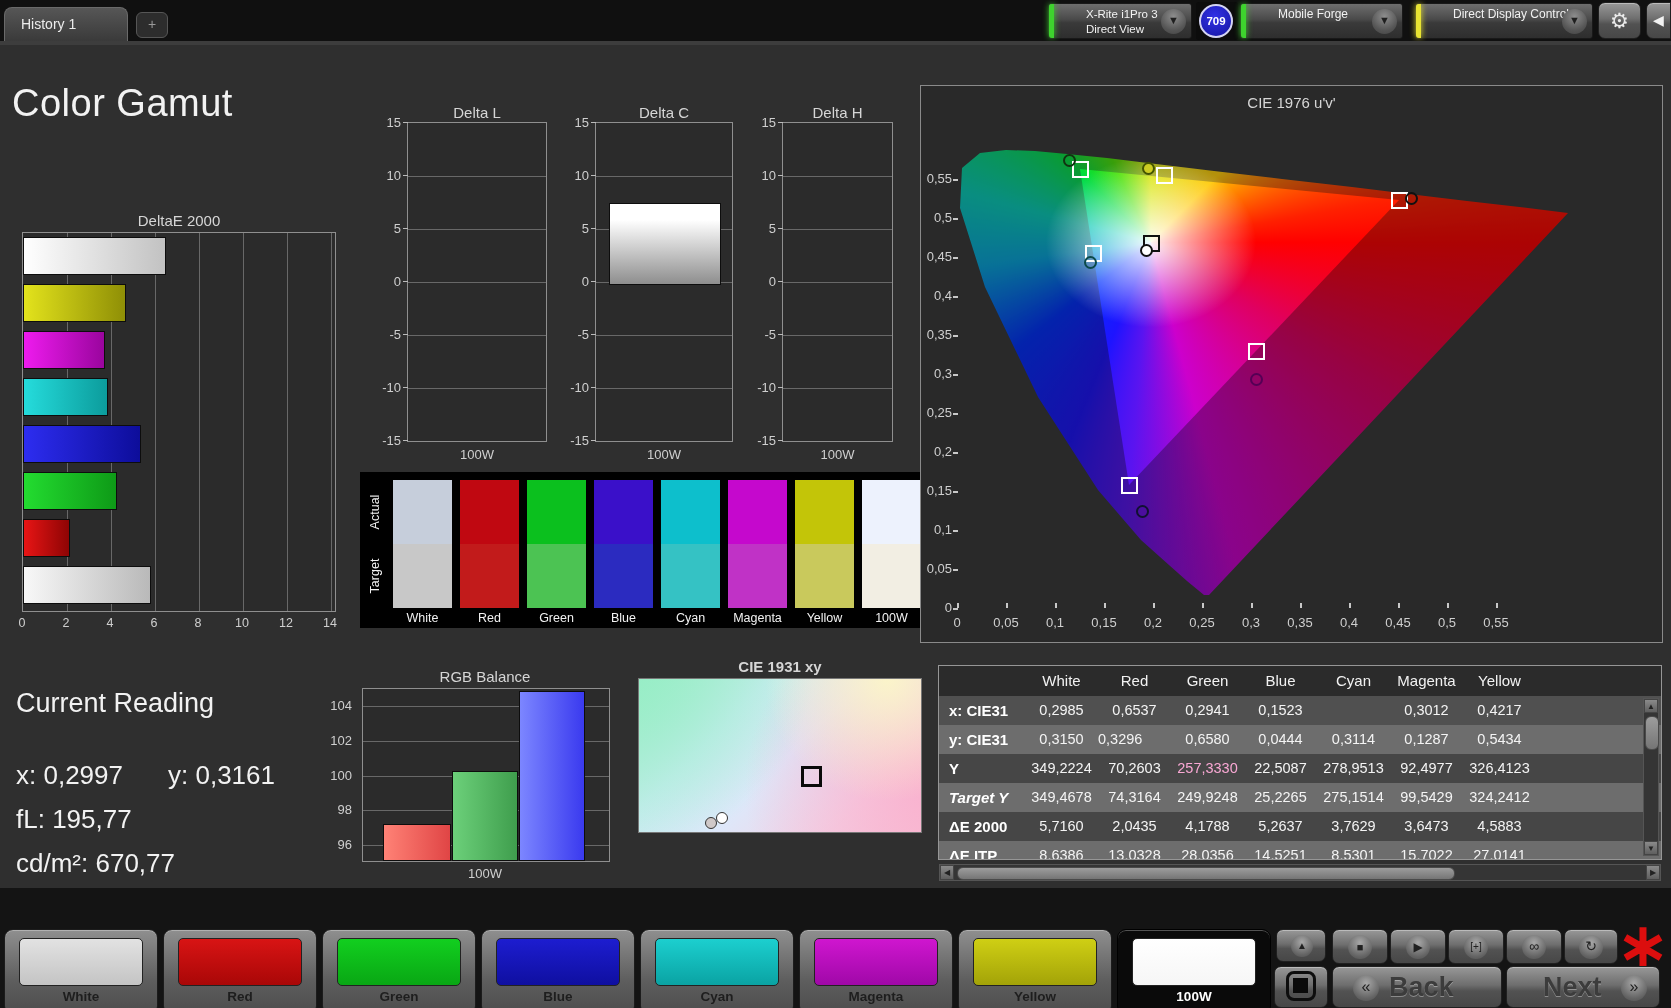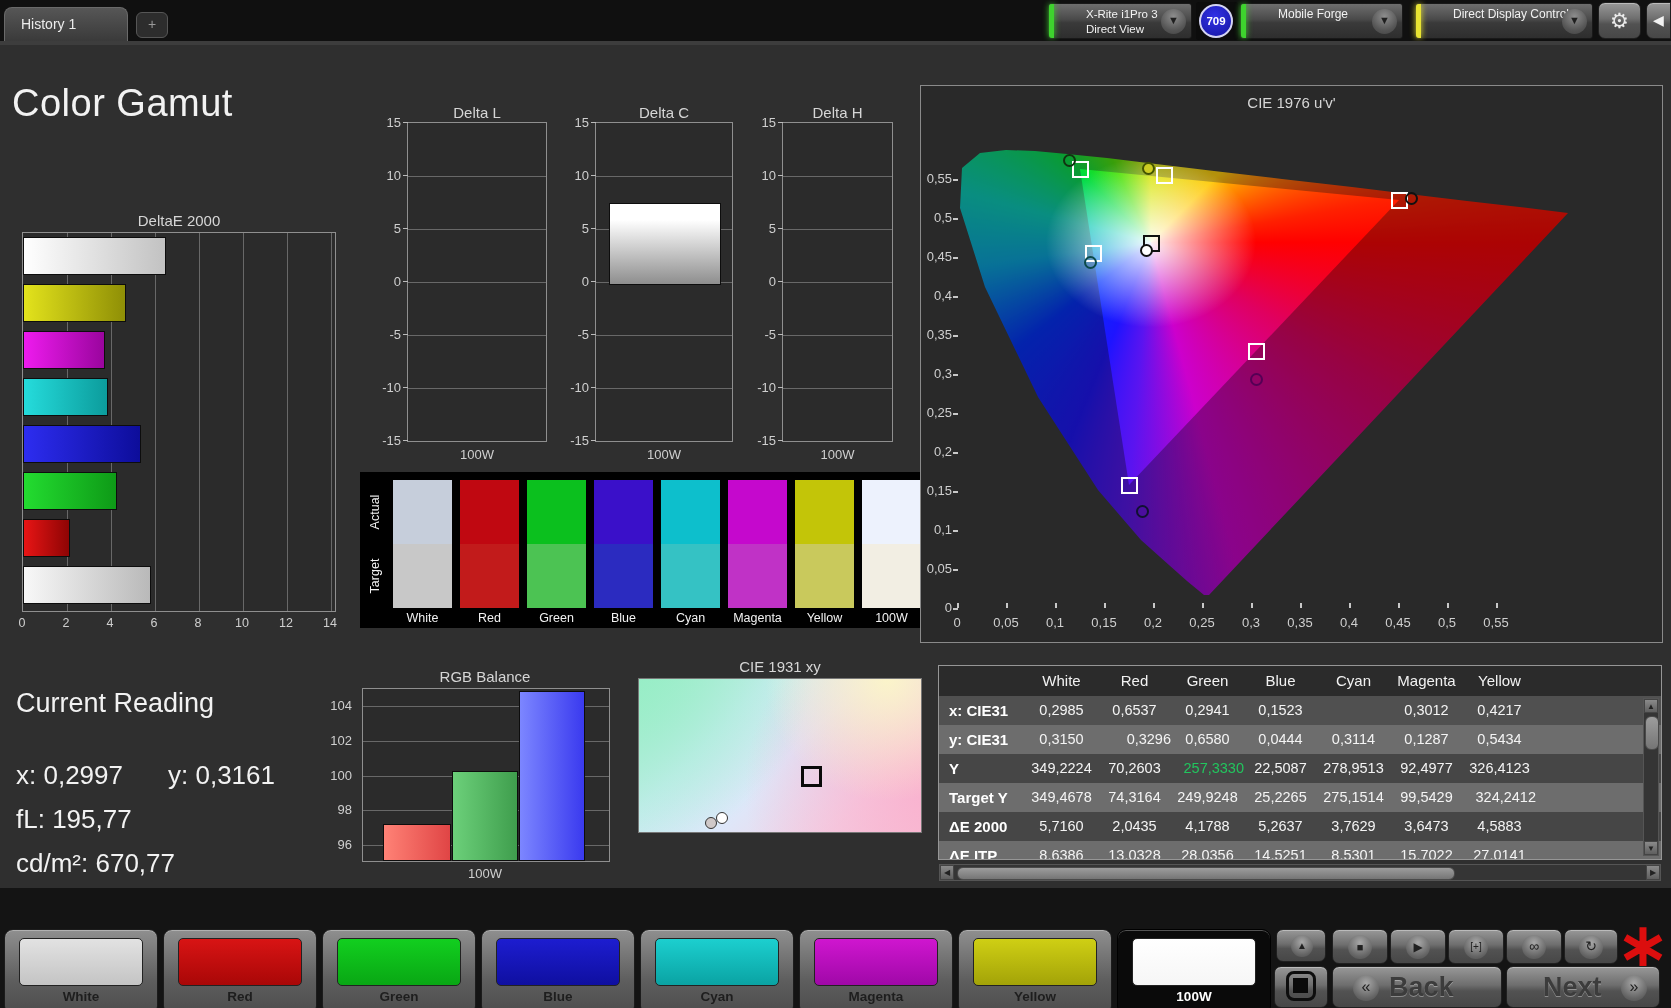--- a/index.html
+++ b/index.html
@@ -258,21 +258,21 @@
     </div>
   <div class="abs" id="rgb-ylabels" style="left:322px;top:688px;width:34px;height:172px;">
       <div class="tick abs" style="left: 0px; width: 30px; top: 10px; text-align: right; font-size: 13px;">104</div>
       <div class="tick abs" style="left: 0px; width: 30px; top: 45px; text-align: right; font-size: 13px;">102</div>
       <div class="tick abs" style="left: 0px; width: 30px; top: 80px; text-align: right; font-size: 13px;">100</div>
       <div class="tick abs" style="left: 0px; width: 30px; top: 114px; text-align: right; font-size: 13px;">98</div>
       <div class="tick abs" style="left: 0px; width: 30px; top: 149px; text-align: right; font-size: 13px;">96</div>
     </div>
   <div class="tick abs" style="left:362px;top:866px;width:246px;text-align:center;font-size:13px;">100W</div>
 
-  <div class="ctitle abs" style="left:638px;top:658px;width:284px;">CIE 1931 xy</div>
+  <div class="ctitle abs" style="left:638px;top:658px;width:284px;font-weight:bold;">CIE 1931 xy</div>
   <div class="abs" id="cie31-field" style="left:638px;top:678px;width:284px;height:155px;border:1px solid #777;box-sizing:border-box;
       background:
         radial-gradient(circle at 88% 0%, rgba(252,246,200,.95), rgba(252,246,200,0) 42%),
         radial-gradient(circle at 104% 72%, rgba(250,175,205,.9), rgba(250,175,205,0) 60%),
         radial-gradient(circle at -4% -8%, rgba(150,238,198,.95), rgba(150,238,198,0) 55%),
         linear-gradient(135deg,#a5ecca 0%,#c8ecf0 30%,#dde8fa 52%,#f3d3e6 80%,#f6c8da 100%);">
       <div class="abs" style="left: 66px; top: 138px; width: 10px; height: 10px; border-radius: 50%; border: 1.5px solid rgb(51, 51, 51); background: rgb(207, 200, 200);"></div>
       <div class="abs" style="left: 77px; top: 133px; width: 10px; height: 10px; border-radius: 50%; border: 1.5px solid rgb(51, 51, 51); background: rgb(255, 255, 255);"></div>
       <div class="abs" style="left: 162px; top: 87px; width: 15px; height: 15px; border: 3px solid rgb(10, 10, 10);"></div>
     </div>
@@ -294,46 +294,46 @@
           <div class="abs" style="left: 159px; top: 0px; width: 73px; line-height: 29px; text-align: center; font-size: 14.5px; color: rgb(244, 244, 244); white-space: nowrap;">0,6537</div>
           <div class="abs" style="left: 232px; top: 0px; width: 73px; line-height: 29px; text-align: center; font-size: 14.5px; color: rgb(244, 244, 244); white-space: nowrap;">0,2941</div>
           <div class="abs" style="left: 305px; top: 0px; width: 73px; line-height: 29px; text-align: center; font-size: 14.5px; color: rgb(244, 244, 244); white-space: nowrap;">0,1523</div>
           <div class="abs" style="left: 378px; top: 0px; width: 73px; line-height: 29px; text-align: center; font-size: 14.5px; color: rgb(244, 244, 244); white-space: nowrap; margin-top: 46px;">0,2138</div>
           <div class="abs" style="left: 451px; top: 0px; width: 73px; line-height: 29px; text-align: center; font-size: 14.5px; color: rgb(244, 244, 244); white-space: nowrap;">0,3012</div>
           <div class="abs" style="left: 524px; top: 0px; width: 73px; line-height: 29px; text-align: center; font-size: 14.5px; color: rgb(244, 244, 244); white-space: nowrap;">0,4217</div>
         </div>
         <div class="abs" style="left: 0px; top: 59px; width: 722px; height: 29px; background: rgb(109, 109, 109);">
           <div class="abs" style="left: 10px; top: 0px; width: 80px; line-height: 29px; font-weight: 700; font-size: 15px; color: rgb(255, 255, 255); white-space: nowrap;">y: CIE31</div>
           <div class="abs" style="left: 86px; top: 0px; width: 73px; line-height: 29px; text-align: center; font-size: 14.5px; color: rgb(244, 244, 244); white-space: nowrap;">0,3150</div>
-          <div class="abs" style="left: 159px; top: 0px; width: 73px; line-height: 29px; text-align: right; font-size: 14.5px; color: rgb(244, 244, 244); white-space: nowrap;">0,3296</div>
+          <div class="abs" style="left: 159px; top: 0px; width: 73px; line-height: 29px; text-align: left; font-size: 14.5px; color: rgb(244, 244, 244); white-space: nowrap;">0,3296</div>
           <div class="abs" style="left: 232px; top: 0px; width: 73px; line-height: 29px; text-align: center; font-size: 14.5px; color: rgb(244, 244, 244); white-space: nowrap;">0,6580</div>
           <div class="abs" style="left: 305px; top: 0px; width: 73px; line-height: 29px; text-align: center; font-size: 14.5px; color: rgb(244, 244, 244); white-space: nowrap;">0,0444</div>
           <div class="abs" style="left: 378px; top: 0px; width: 73px; line-height: 29px; text-align: center; font-size: 14.5px; color: rgb(244, 244, 244); white-space: nowrap;">0,3114</div>
           <div class="abs" style="left: 451px; top: 0px; width: 73px; line-height: 29px; text-align: center; font-size: 14.5px; color: rgb(244, 244, 244); white-space: nowrap;">0,1287</div>
           <div class="abs" style="left: 524px; top: 0px; width: 73px; line-height: 29px; text-align: center; font-size: 14.5px; color: rgb(244, 244, 244); white-space: nowrap;">0,5434</div>
         </div>
         <div class="abs" style="left: 0px; top: 88px; width: 722px; height: 29px; background: rgb(70, 70, 70);">
           <div class="abs" style="left: 10px; top: 0px; width: 80px; line-height: 29px; font-weight: 700; font-size: 15px; color: rgb(255, 255, 255); white-space: nowrap;">Y</div>
           <div class="abs" style="left: 86px; top: 0px; width: 73px; line-height: 29px; text-align: center; font-size: 14.5px; color: rgb(244, 244, 244); white-space: nowrap;">349,2224</div>
           <div class="abs" style="left: 159px; top: 0px; width: 73px; line-height: 29px; text-align: center; font-size: 14.5px; color: rgb(244, 244, 244); white-space: nowrap;">70,2603</div>
-          <div class="abs" style="left: 232px; top: 0px; width: 73px; line-height: 29px; text-align: right; font-size: 14.5px; color: #22c55e; white-space: nowrap;">257,3330</div>
+          <div class="abs" style="left: 232px; top: 0px; width: 73px; line-height: 29px; text-align: center; font-size: 14.5px; color: #f9a8d4; white-space: nowrap;">257,3330</div>
           <div class="abs" style="left: 305px; top: 0px; width: 73px; line-height: 29px; text-align: center; font-size: 14.5px; color: rgb(244, 244, 244); white-space: nowrap;">22,5087</div>
           <div class="abs" style="left: 378px; top: 0px; width: 73px; line-height: 29px; text-align: center; font-size: 14.5px; color: rgb(244, 244, 244); white-space: nowrap;">278,9513</div>
           <div class="abs" style="left: 451px; top: 0px; width: 73px; line-height: 29px; text-align: center; font-size: 14.5px; color: rgb(244, 244, 244); white-space: nowrap;">92,4977</div>
           <div class="abs" style="left: 524px; top: 0px; width: 73px; line-height: 29px; text-align: center; font-size: 14.5px; color: rgb(244, 244, 244); white-space: nowrap;">326,4123</div>
         </div>
         <div class="abs" style="left: 0px; top: 117px; width: 722px; height: 29px; background: rgb(109, 109, 109);">
-          <div class="abs" style="left: 10px; top: 0px; width: 80px; line-height: 29px; font-weight: 700; font-size: 15px; color: rgb(255, 255, 255); white-space: nowrap;">Target Y</div>
+          <div class="abs" style="left: 10px; top: 0px; width: 80px; line-height: 29px; font-weight: 700; font-size: 15px; color: rgb(255, 255, 255); white-space: nowrap; font-style: italic;">Target Y</div>
           <div class="abs" style="left: 86px; top: 0px; width: 73px; line-height: 29px; text-align: center; font-size: 14.5px; color: rgb(244, 244, 244); white-space: nowrap;">349,4678</div>
           <div class="abs" style="left: 159px; top: 0px; width: 73px; line-height: 29px; text-align: center; font-size: 14.5px; color: rgb(244, 244, 244); white-space: nowrap;">74,3164</div>
           <div class="abs" style="left: 232px; top: 0px; width: 73px; line-height: 29px; text-align: center; font-size: 14.5px; color: rgb(244, 244, 244); white-space: nowrap;">249,9248</div>
           <div class="abs" style="left: 305px; top: 0px; width: 73px; line-height: 29px; text-align: center; font-size: 14.5px; color: rgb(244, 244, 244); white-space: nowrap;">25,2265</div>
           <div class="abs" style="left: 378px; top: 0px; width: 73px; line-height: 29px; text-align: center; font-size: 14.5px; color: rgb(244, 244, 244); white-space: nowrap;">275,1514</div>
           <div class="abs" style="left: 451px; top: 0px; width: 73px; line-height: 29px; text-align: center; font-size: 14.5px; color: rgb(244, 244, 244); white-space: nowrap;">99,5429</div>
-          <div class="abs" style="left: 524px; top: 0px; width: 73px; line-height: 29px; text-align: right; font-size: 14.5px; color: rgb(244, 244, 244); white-space: nowrap;">324,2412</div>
+          <div class="abs" style="left: 524px; top: 0px; width: 73px; line-height: 29px; text-align: center; font-size: 14.5px; color: rgb(244, 244, 244); white-space: nowrap;">324,2412</div>
         </div>
         <div class="abs" style="left: 0px; top: 146px; width: 722px; height: 29px; background: rgb(70, 70, 70);">
           <div class="abs" style="left: 10px; top: 0px; width: 80px; line-height: 29px; font-weight: 700; font-size: 15px; color: rgb(255, 255, 255); white-space: nowrap;">ΔE 2000</div>
           <div class="abs" style="left: 86px; top: 0px; width: 73px; line-height: 29px; text-align: center; font-size: 14.5px; color: rgb(244, 244, 244); white-space: nowrap;">5,7160</div>
           <div class="abs" style="left: 159px; top: 0px; width: 73px; line-height: 29px; text-align: center; font-size: 14.5px; color: rgb(244, 244, 244); white-space: nowrap;">2,0435</div>
           <div class="abs" style="left: 232px; top: 0px; width: 73px; line-height: 29px; text-align: center; font-size: 14.5px; color: rgb(244, 244, 244); white-space: nowrap;">4,1788</div>
           <div class="abs" style="left: 305px; top: 0px; width: 73px; line-height: 29px; text-align: center; font-size: 14.5px; color: rgb(244, 244, 244); white-space: nowrap;">5,2637</div>
           <div class="abs" style="left: 378px; top: 0px; width: 73px; line-height: 29px; text-align: center; font-size: 14.5px; color: rgb(244, 244, 244); white-space: nowrap;">3,7629</div>
           <div class="abs" style="left: 451px; top: 0px; width: 73px; line-height: 29px; text-align: center; font-size: 14.5px; color: rgb(244, 244, 244); white-space: nowrap;">3,6473</div>
           <div class="abs" style="left: 524px; top: 0px; width: 73px; line-height: 29px; text-align: center; font-size: 14.5px; color: rgb(244, 244, 244); white-space: nowrap;">4,5883</div>

